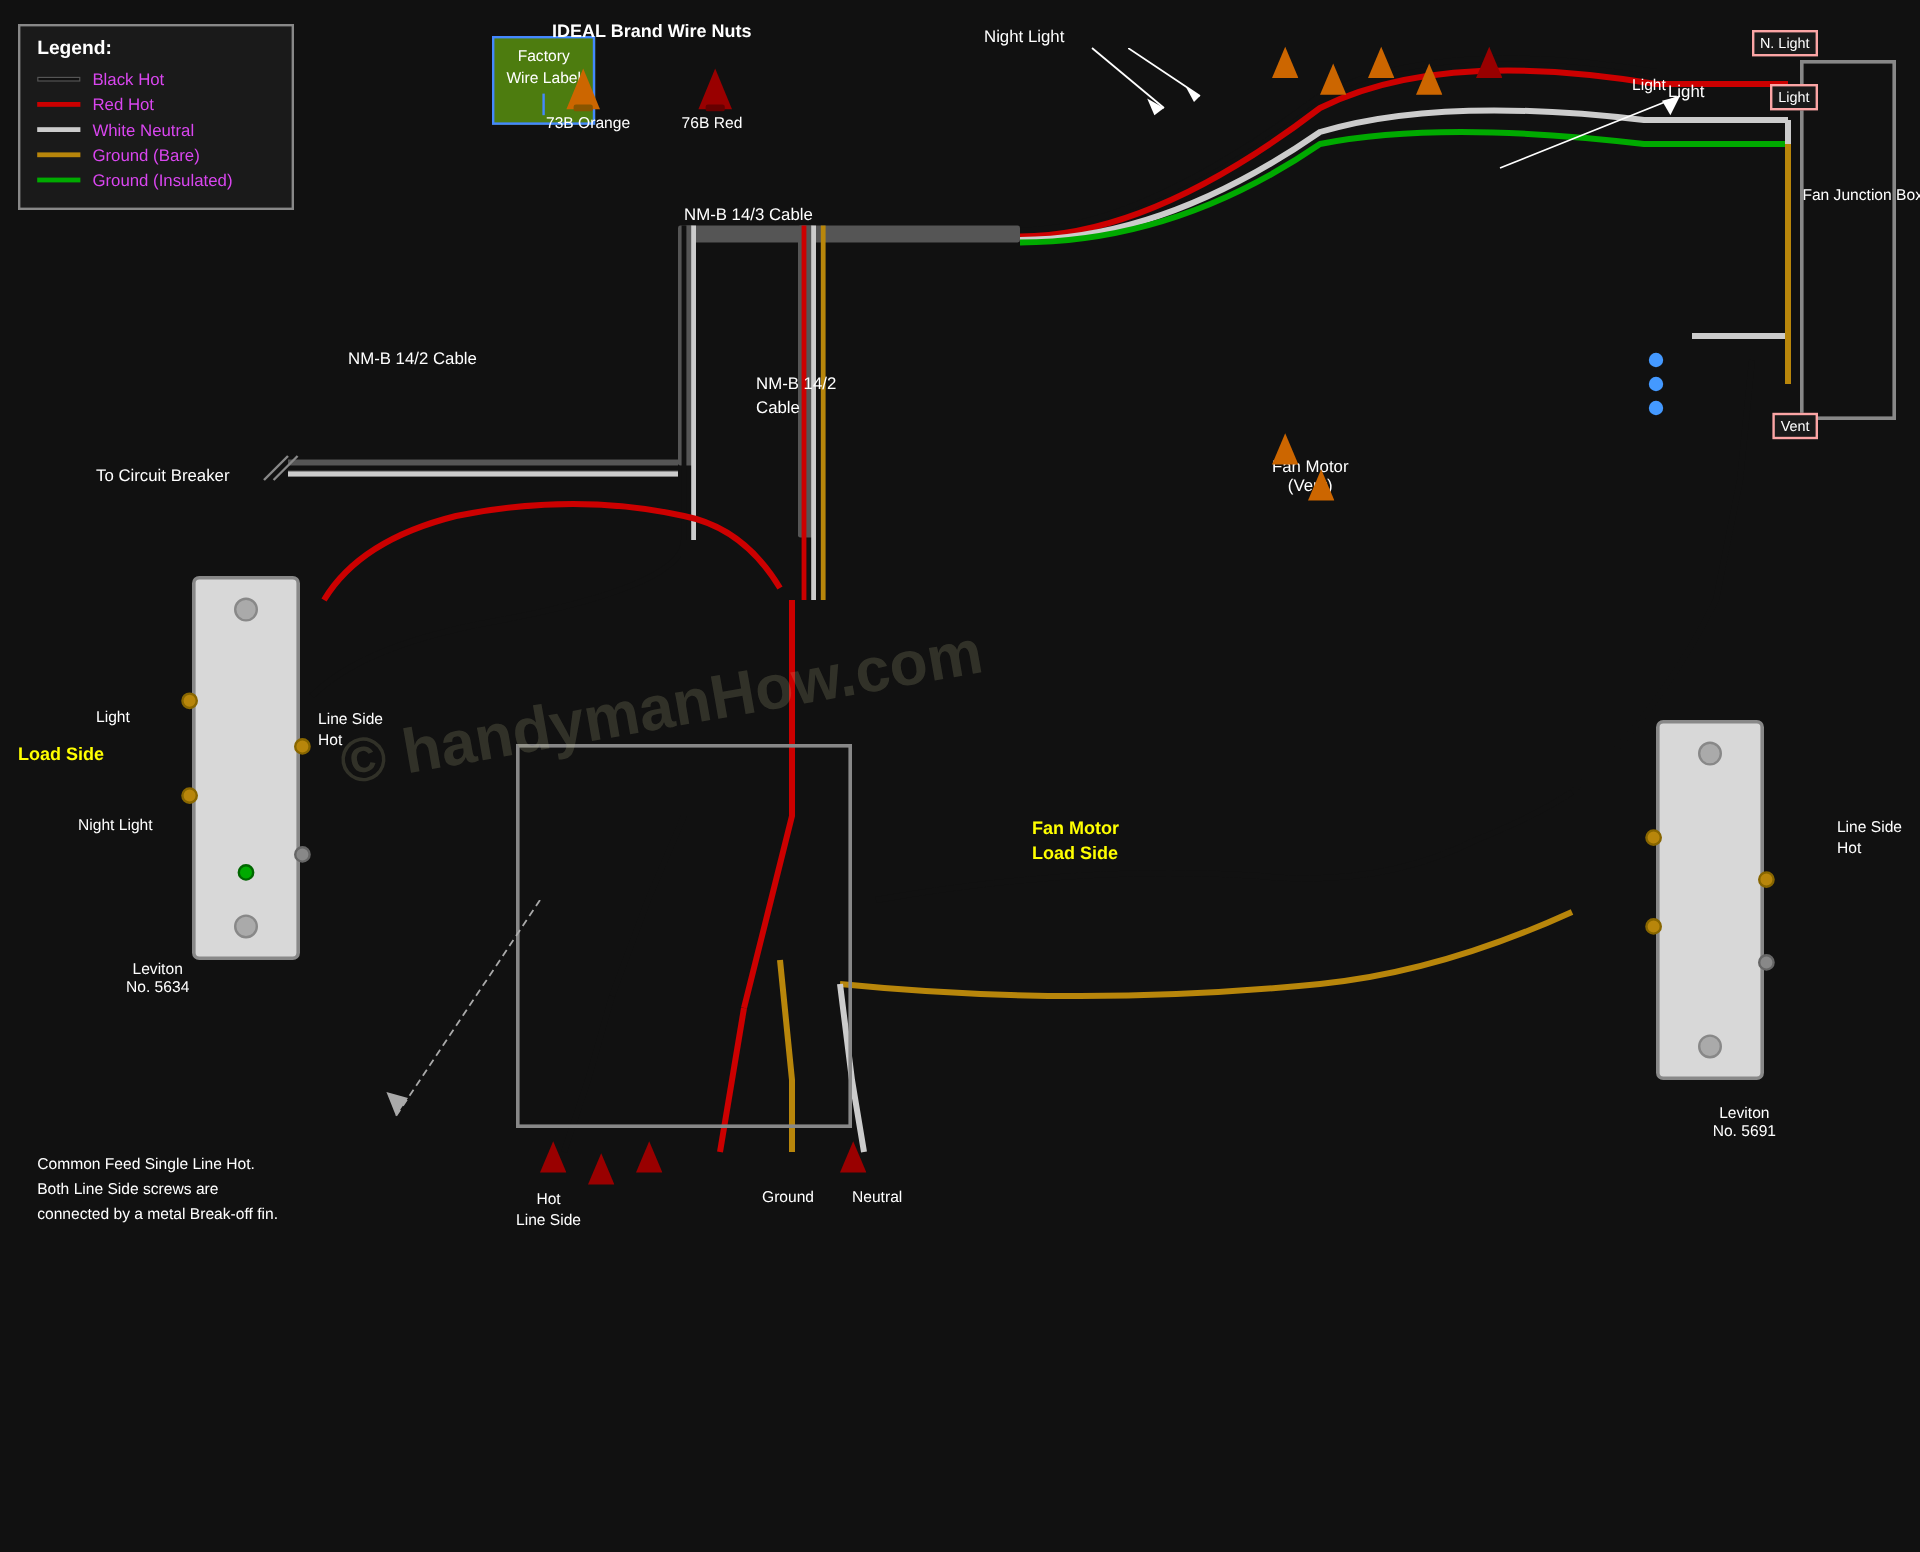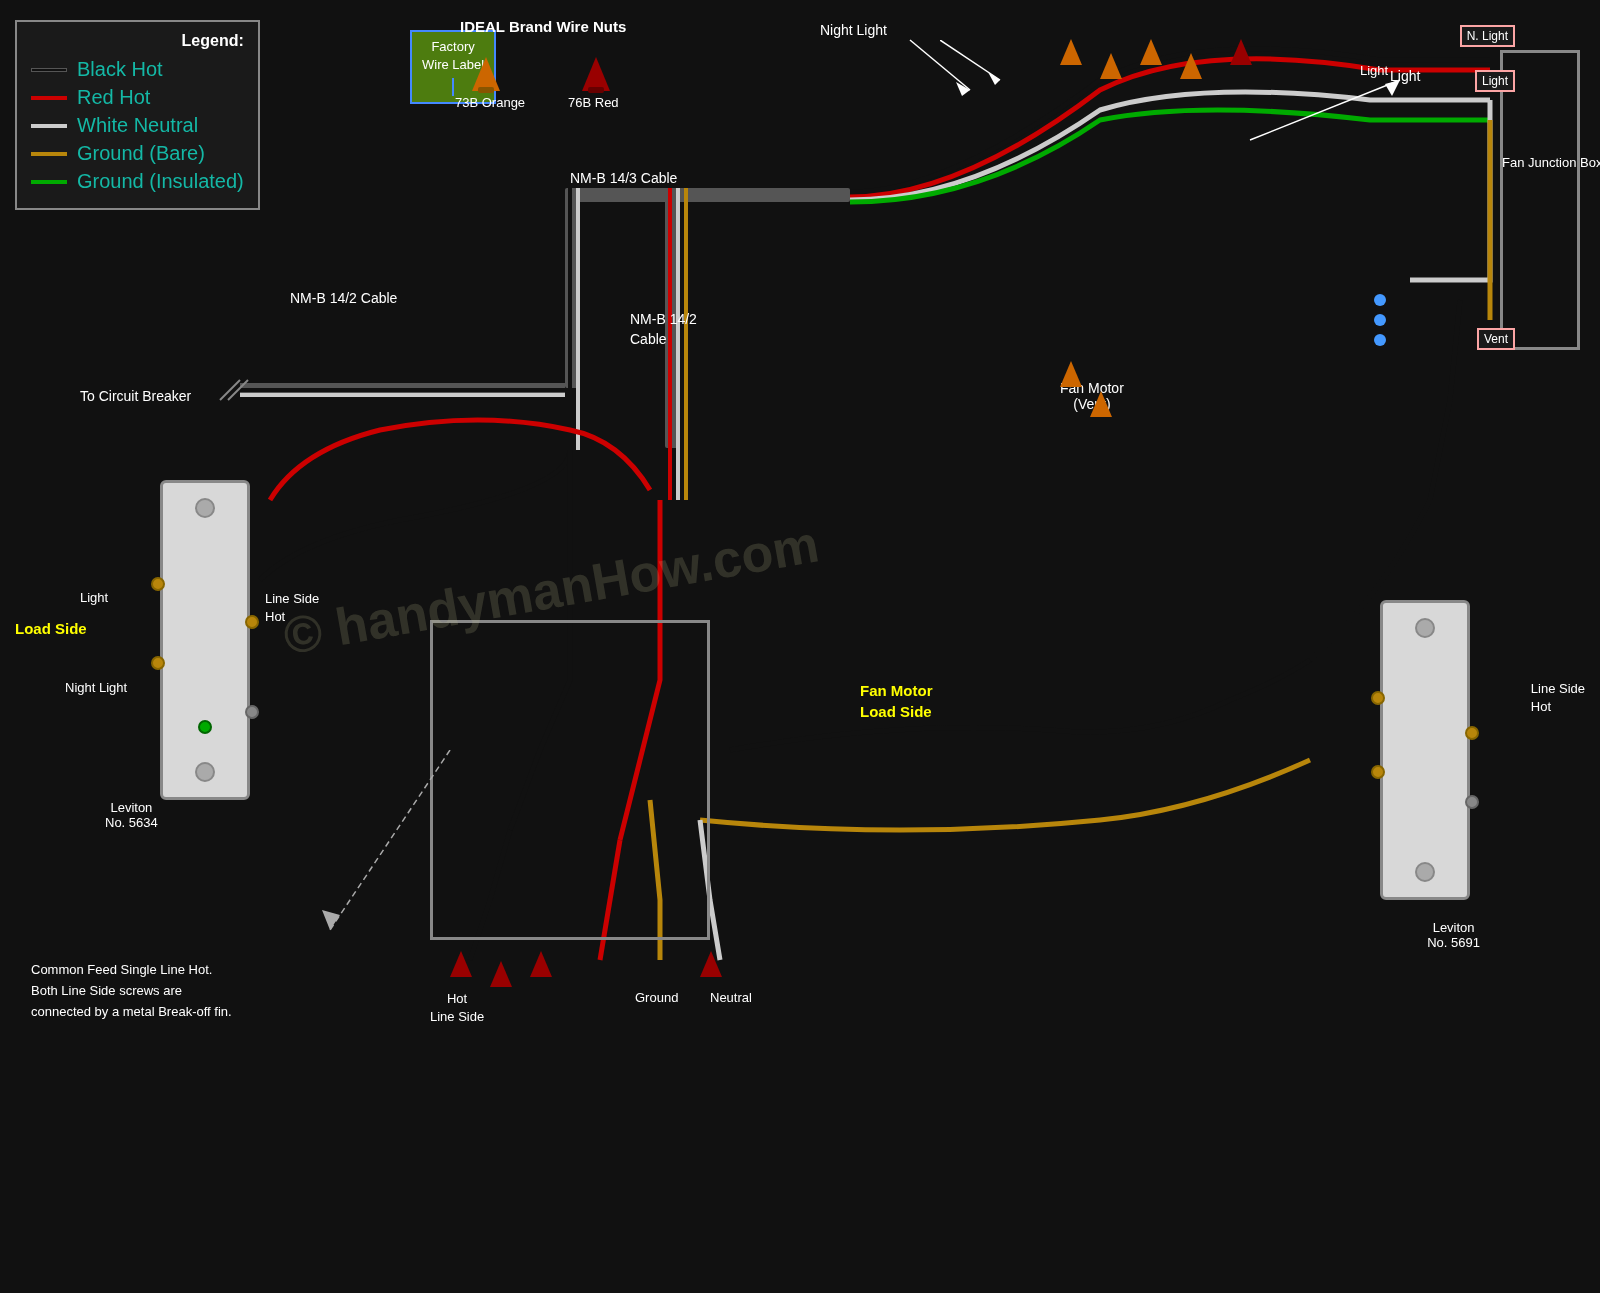--- a/index.html
+++ b/index.html
@@ -25,28 +25,27 @@
       border: 2px solid #888;
       padding: 10px 14px;
       background: #1a1a1a;
       min-width: 230px;
     }
     .legend-title {
       color: white;
       font-size: 16px;
       font-weight: bold;
       margin-bottom: 8px;
-      text-align: right;
     }
     .legend-item {
       display: flex;
       align-items: center;
       margin-bottom: 5px;
-      color: #14b8a6;
-      font-size: 20px;
+      color: #d946ef;
+      font-size: 14px;
     }
     .legend-line {
       width: 36px;
       height: 4px;
       margin-right: 10px;
       flex-shrink: 0;
     }
     
     .factory-label-box {
       position: absolute;
@@ -255,21 +254,21 @@
 
   <svg style="position:absolute;top:40px;left:940px;" width="80" height="50">
     <line x1="0" y1="0" x2="60" y2="40" stroke="white" stroke-width="1.5"></line>
     <polygon points="60,40 48,32 55,45" fill="white"></polygon>
   </svg>
 
   <div class="label" style="top:68px;left:1390px;font-size:14px;">Light</div>
 
   <div class="blue-tag" style="top:25px;right:85px;font-size:12px;">N. Light</div>
   <div class="blue-tag" style="top:70px;right:85px;font-size:12px;">Light</div>
-  <div class="blue-tag" style="top:328px;right:85px;font-size:12px;">Vent</div>
+  <div class="blue-tag" style="top:344px;right:85px;font-size:12px;">Vent</div>
 
   <div class="label" style="top:380px;left:1060px;font-size:14px;text-align:center;">Fan Motor<br>(Vent)</div>
 
   <svg style="position:absolute;top:360px;left:1060px;" width="22" height="28">
     <polygon points="11,1 22,27 0,27" fill="#cc6600"></polygon>
   </svg>
   <svg style="position:absolute;top:390px;left:1090px;" width="22" height="28">
     <polygon points="11,1 22,27 0,27" fill="#cc6600"></polygon>
   </svg>
 

